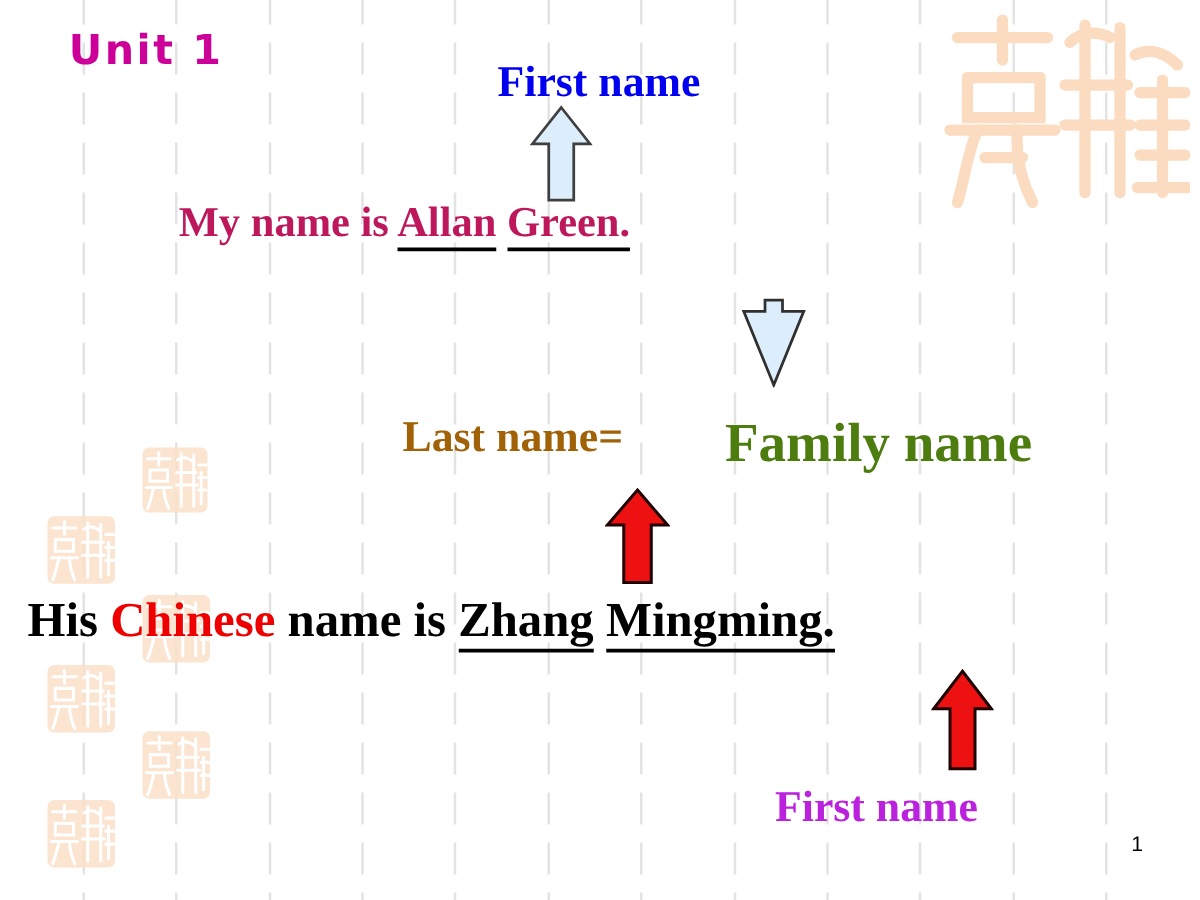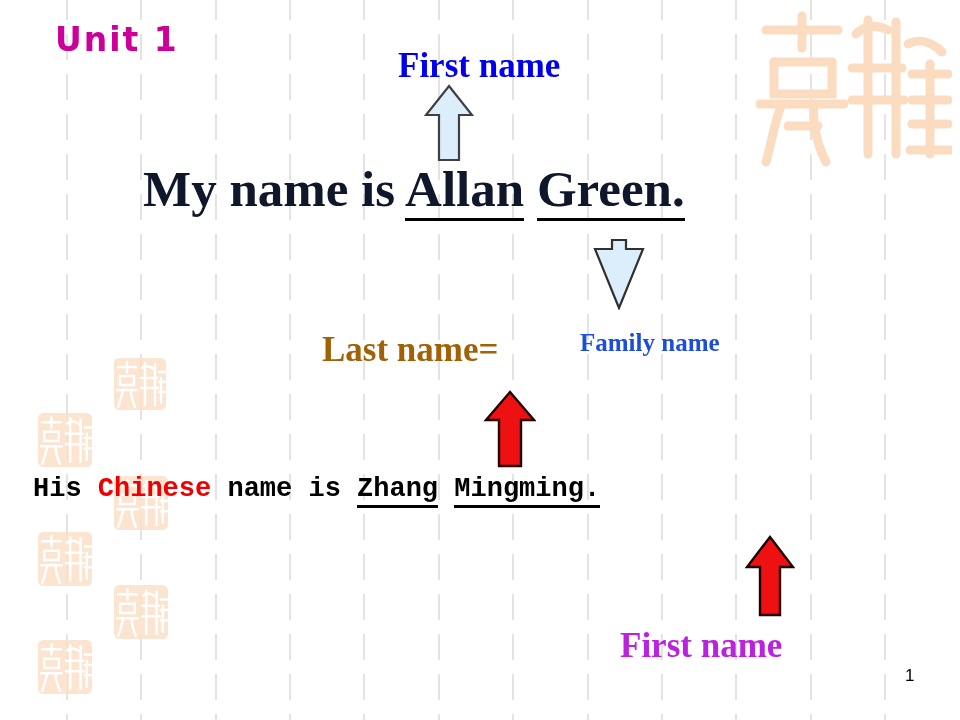--- a/index.html
+++ b/index.html
@@ -67,48 +67,47 @@
 
   #first-name-top {
     left: 398px; top: 46px;
     font-size: 35px;
     font-weight: bold;
     color: #0000ee;
   }
 
   #sentence-one {
     left: 143px; top: 160px;
-    font-size: 51px;
-    font-weight: bold;
-    color: #0f172a;
+    font-size: 34px;
+    font-weight: bold;
+    color: #be185d;
   }
   #sentence-two {
-    left: 33px; top: 474px;
-    font-size: 27px;
+    left: 22px; top: 474px;
+    font-size: 39px;
     font-weight: bold;
     color: #000000;
-    font-family: Liberation Mono, monospace;
   }
   .u {
     border-bottom: 3px solid #000;
     padding-bottom: 1px;
   }
   .red-word { color: #ee0000; }
 
   #last-name-eq {
     left: 322px; top: 330px;
     font-size: 35px;
     font-weight: bold;
     color: #a16207;
   }
   #family-name {
     left: 580px; top: 329px;
-    font-size: 25px;
-    font-weight: bold;
-    color: #1d4ed8;
+    font-size: 44px;
+    font-weight: bold;
+    color: #4d7c0f;
   }
   #first-name-bottom {
     left: 620px; top: 626px;
     font-size: 35px;
     font-weight: bold;
     color: #bb22dd;
   }
   #page-number {
     left: 905px; top: 666px;
     font-family: "Liberation Sans", sans-serif;

